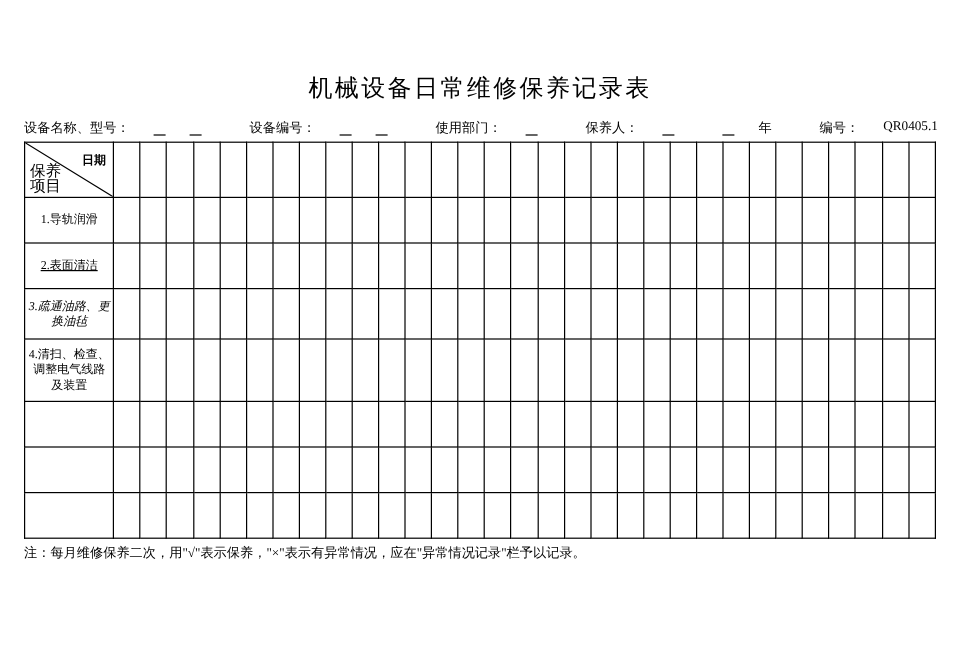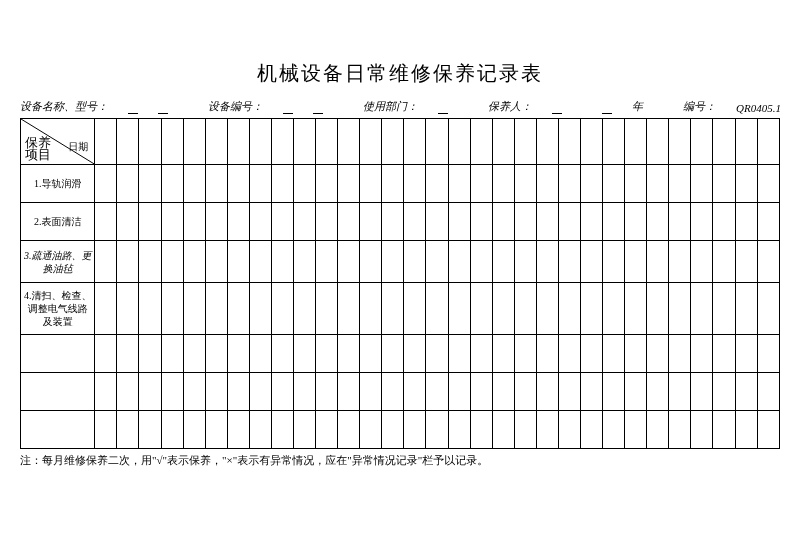--- a/index.html
+++ b/index.html
@@ -14,25 +14,24 @@
     .title {
       text-align: center;
       font-size: 20px;
       font-weight: normal;
       margin-bottom: 12px;
       letter-spacing: 2px;
       margin-top: 48px;
     }
     .header-line {
       display: flex;
-      align-items: flex-end;
+      align-items: flex-start;
       font-size: 11px;
       margin-bottom: 4px;
       gap: 20px;
-      font-style: italic;
     }
     .field-label { white-space: nowrap; }
     .underline {
       display: inline-block;
       border-bottom: 1px solid #000;
       height: 14px;
       min-width: 10px;
     }
     .ul-sm { width: 50px; }
     .ul-sm2 { width: 40px; }
@@ -55,34 +54,35 @@
     .diag-cell {
       position: relative;
       height: 46px;
     }
     .diag-svg {
       position: absolute;
       top: 0; left: 0; width: 100%; height: 100%;
     }
     .diag-date {
       position: absolute;
-      top: 21px;
+      top: 8px;
       right: 6px;
       font-size: 10px;
+      font-weight: bold;
     }
     .diag-item {
       position: absolute;
       bottom: 3px;
       left: 4px;
       font-size: 13px;
       line-height: 12px;
       text-align: left;
     }
     .row-1 { height: 38px; }
-    .row-2 { height: 38px; }
+    .row-2 { height: 38px; text-decoration: underline; }
     .row-3 { height: 42px; font-style: italic; }
     .row-4 { height: 52px; }
     .row-5 { height: 38px; }
     .row-6 { height: 38px; }
     .row-7 { height: 38px; }
     .row-8 { height: 42px; }
     .row-9 { height: 42px; }
     .item-cell {
       line-height: 13px;
       padding: 2px;

